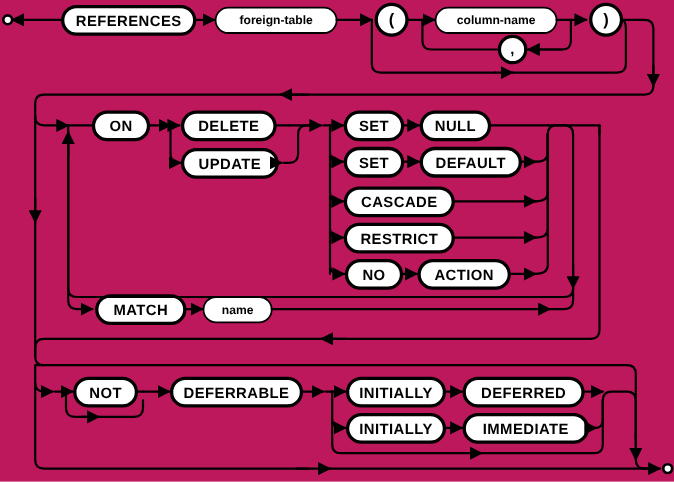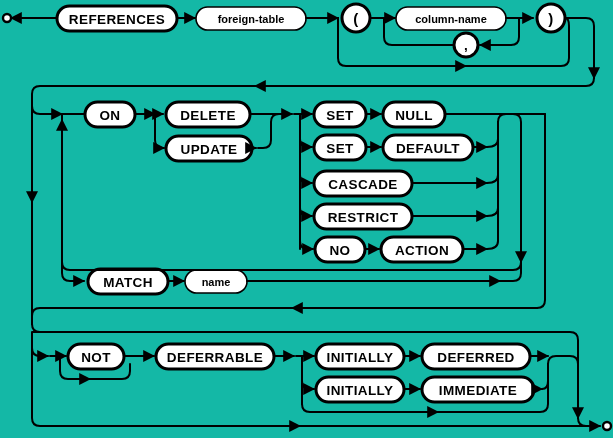--- a/index.html
+++ b/index.html
@@ -4,21 +4,21 @@
 <style>
   html, body {
     margin: 0;
     padding: 0;
     background: #ffffff;
   }
   #diagram-root {
     position: relative;
     width: 613px;
     height: 438px;
-    background: #14b8a6;
+    background: #be185d;
     font-family: "Liberation Sans", sans-serif;
     text-align: center;
   }
   svg#rr {
     display: block;
     width: 613px;
     height: 438px;
   }
   .rail {
     fill: none;

